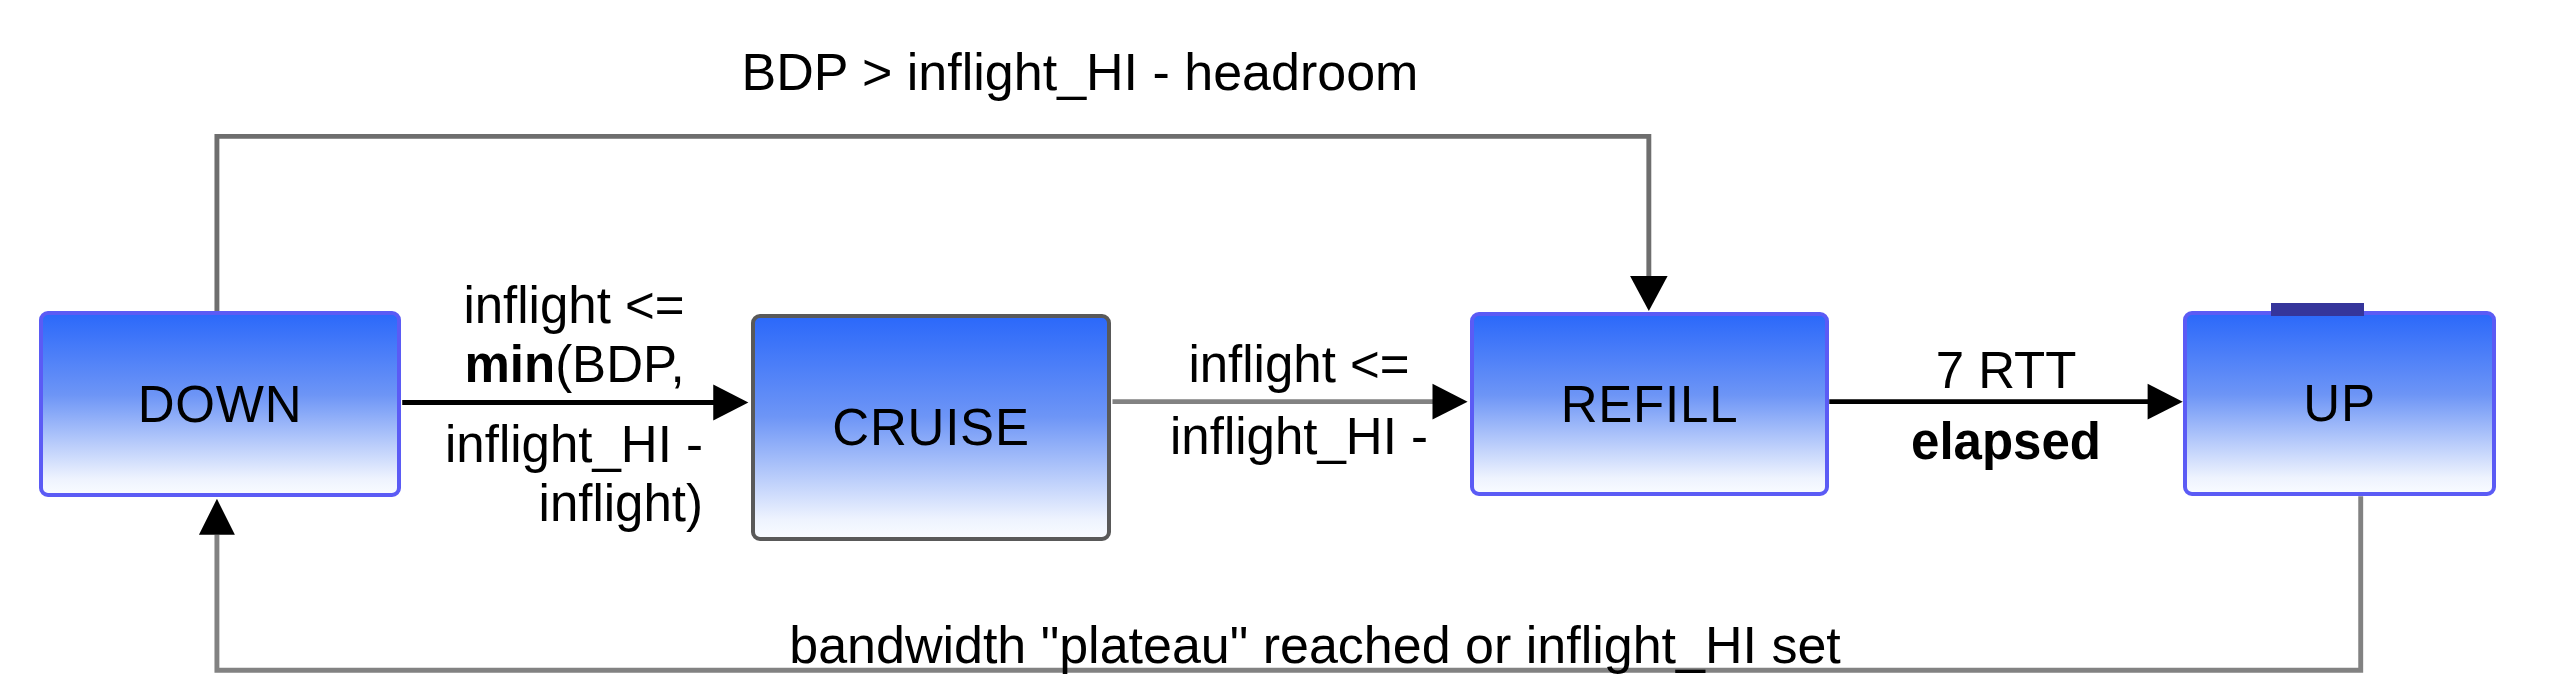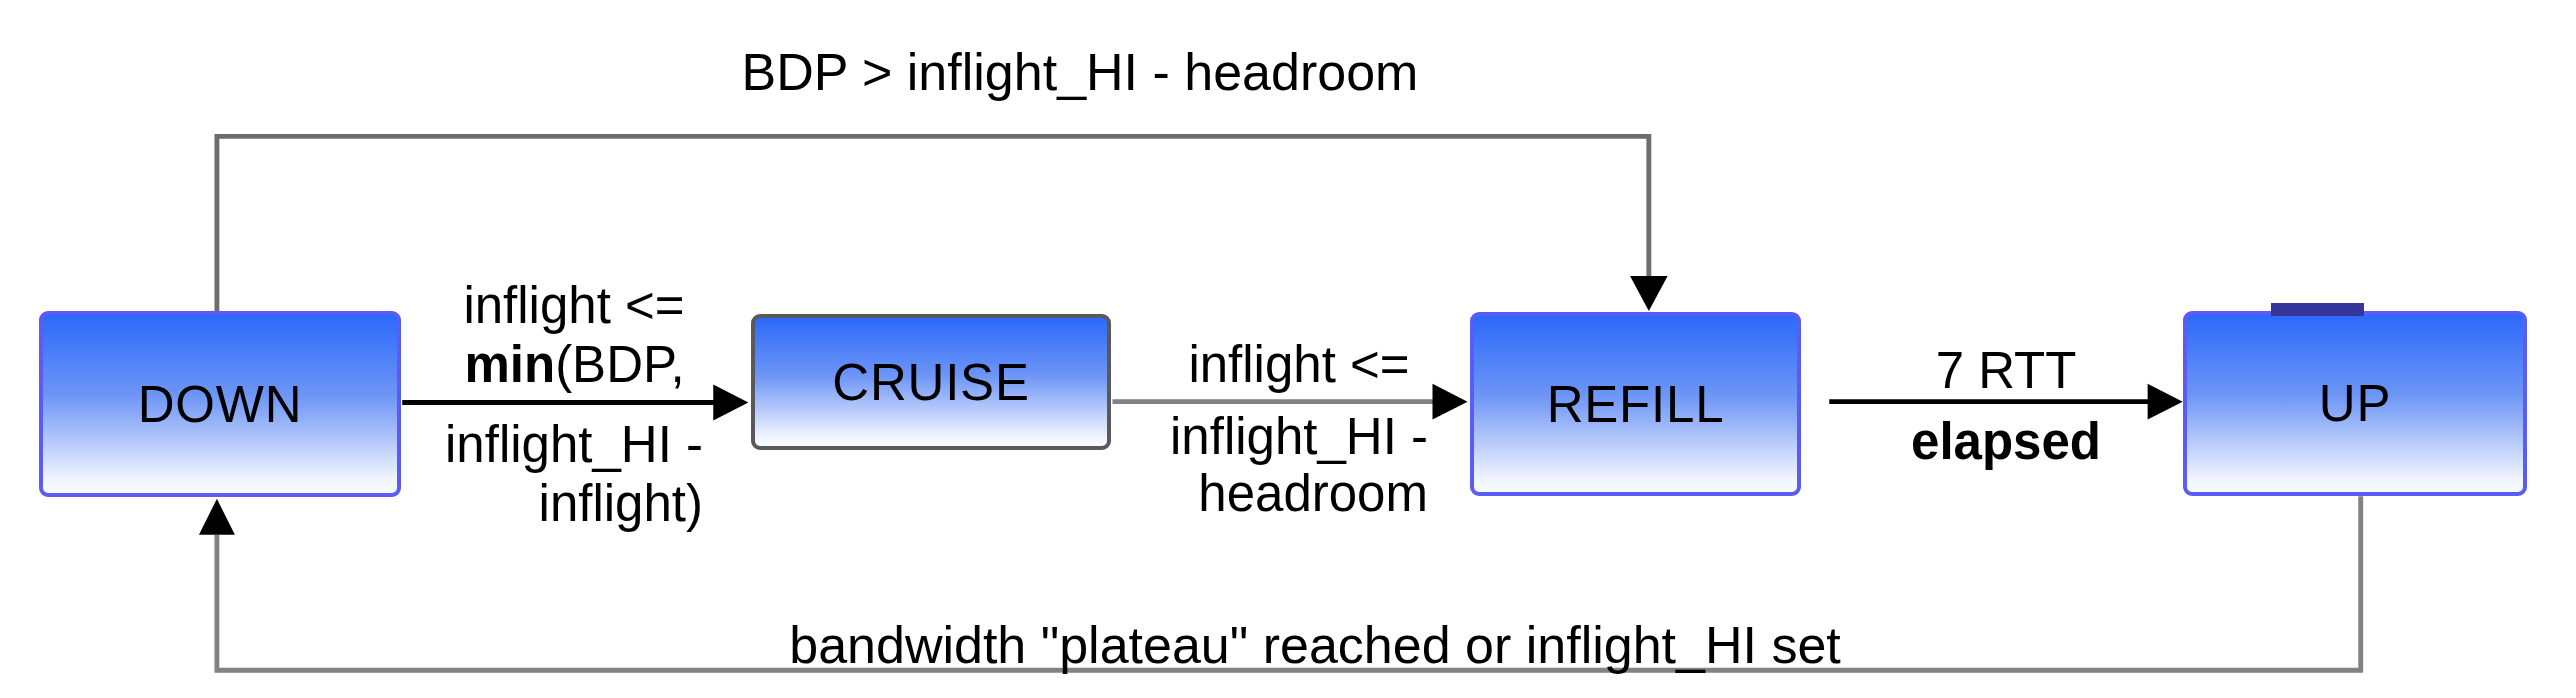--- a/index.html
+++ b/index.html
@@ -68,27 +68,27 @@
     <line x1="1362" y1="492" x2="1756" y2="492" stroke="#828282" stroke-width="6"></line>
     <polygon points="1797,492 1754,470 1754,514" fill="#000000"></polygon>
 
     <line x1="2240" y1="492" x2="2632" y2="492" stroke="#000000" stroke-width="6"></line>
     <polygon points="2673,492 2630,470 2630,514" fill="#000000"></polygon>
   </svg>
 
   <div class="state blue" style="left:39px;top:311px;width:362px;height:186px;">
     <span>DOWN</span>
   </div>
-  <div class="state gray" style="left:751px;top:314px;width:360px;height:136px;">
+  <div class="state gray" style="left:751px;top:314px;width:360px;height:227px;">
     <span>CRUISE</span>
   </div>
-  <div class="state blue" style="left:1470px;top:312px;width:331px;height:184px;">
+  <div class="state blue" style="left:1470px;top:312px;width:359px;height:184px;">
     <span>REFILL</span>
   </div>
-  <div class="state blue" style="left:2183px;top:311px;width:344px;height:185px;align-items:center;">
+  <div class="state blue" style="left:2183px;top:311px;width:313px;height:185px;align-items:center;">
     <span>UP</span>
   </div>
   <div id="up-notch"></div>
 
   <div class="loop-label" style="left:1080px;top:42px;">BDP &gt; inflight_HI - headroom</div>
 
   <div class="edge-label" style="left:574px;top:276px;">
     <div>inflight &lt;=</div>
     <div><span class="b">min</span><span>(BDP,</span></div>
   </div>
@@ -96,21 +96,20 @@
   <div class="edge-label" style="left:574px;top:415px;">
     <div>inflight_HI -</div>
     <div>inflight)</div>
   </div>
 
   <div class="edge-label" style="left:1299px;top:335px;">
     <div>inflight &lt;=</div>
   </div>
   <div class="edge-label" style="left:1299px;top:408px;line-height:57px;">
     <div>inflight_HI -</div>
-    <div>headroom</div>
   </div>
 
   <div class="edge-label" style="left:2006px;top:341px;">
     <div>7 RTT</div>
   </div>
   <div class="edge-label" style="left:2006px;top:412px;font-weight:bold;">
     <div>elapsed</div>
   </div>
 
   <div class="loop-label" style="left:1315px;top:615px;">bandwidth "plateau" reached or inflight_HI set</div>

